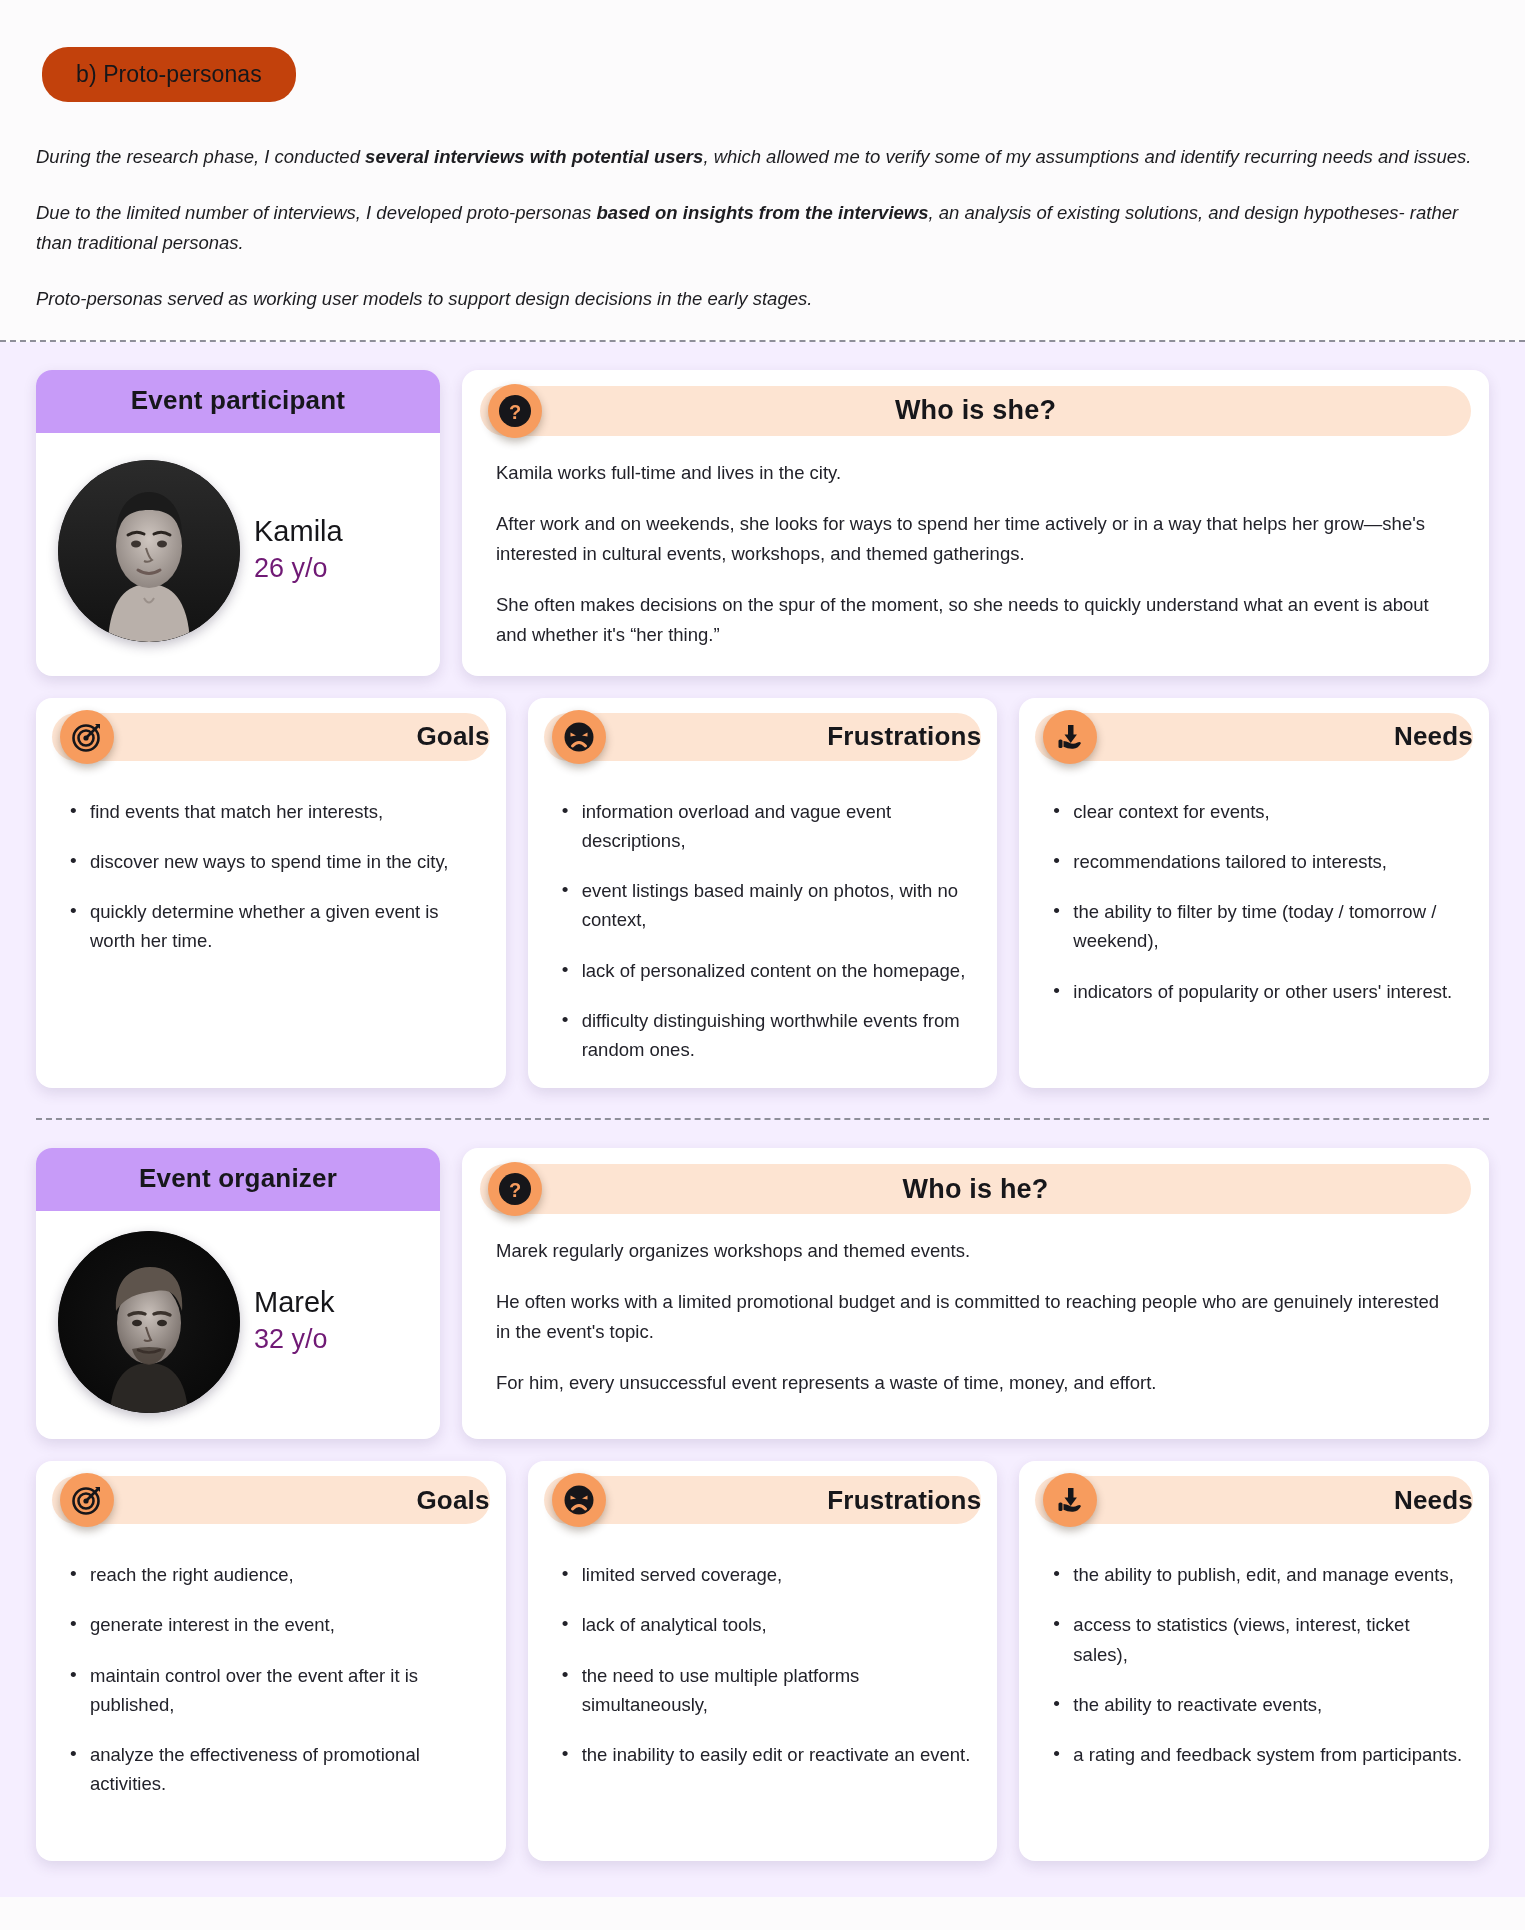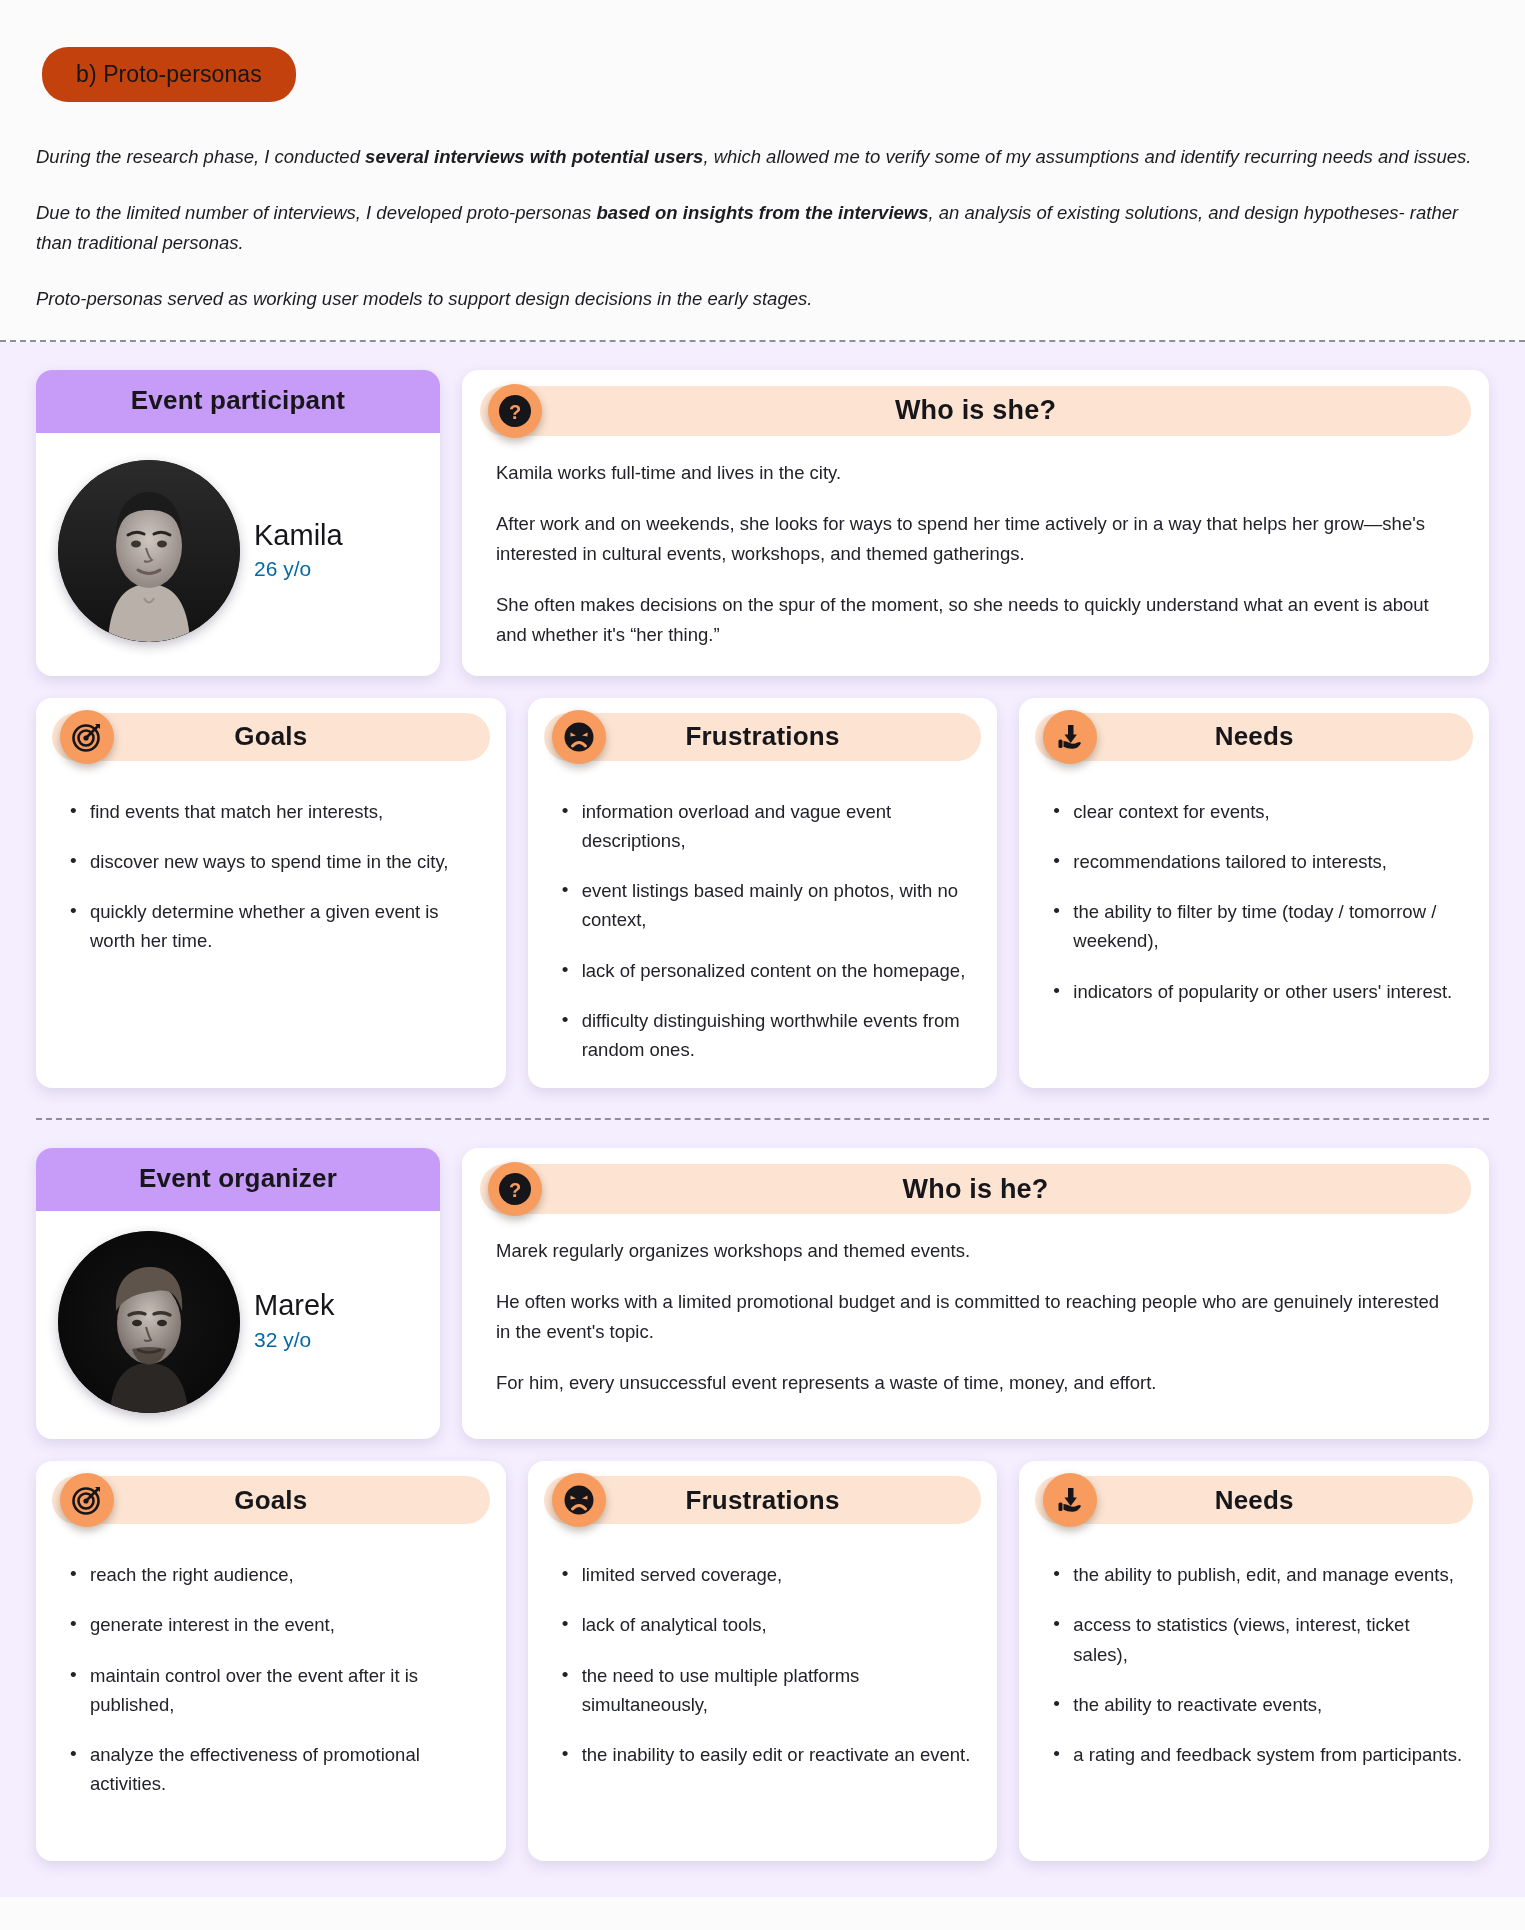--- a/index.html
+++ b/index.html
@@ -105,23 +105,23 @@
   .avatar svg { display: block; width: 100%; height: 100%; }
 
   .profile-meta { padding-bottom: 4px; }
   .profile-name {
     font-size: 29px;
     font-weight: 400;
     color: #16161a;
     line-height: 1.25;
   }
   .profile-age {
-    font-size: 21px;
+    font-size: 27px;
     font-weight: 400;
-    color: #0369a1;
+    color: #701a75;
     line-height: 1.3;
     margin-top: 2px;
   }
 
   
   .whois-card {
     flex: 1;
     background: #ffffff;
     border-radius: 16px;
     box-shadow: 0 5px 14px rgba(60, 40, 90, 0.13);
@@ -182,21 +182,21 @@
     flex: 1 1 0;
     background: #ffffff;
     border-radius: 16px;
     box-shadow: 0 5px 14px rgba(60, 40, 90, 0.13);
     padding: 15px 16px 24px 16px;
     min-height: 340px;
     display: flex;
     flex-direction: column;
   }
 
-  .trio-card .band { height: 48px; }
+  .trio-card .band { height: 48px; justify-content: flex-end; }
   .trio-card .band-title { font-size: 26px; }
 
   .trio-list {
     list-style: none;
     padding: 14px 10px 0 18px;
   }
   .trio-list li {
     position: relative;
     padding-left: 20px;
     font-size: 18.5px;

